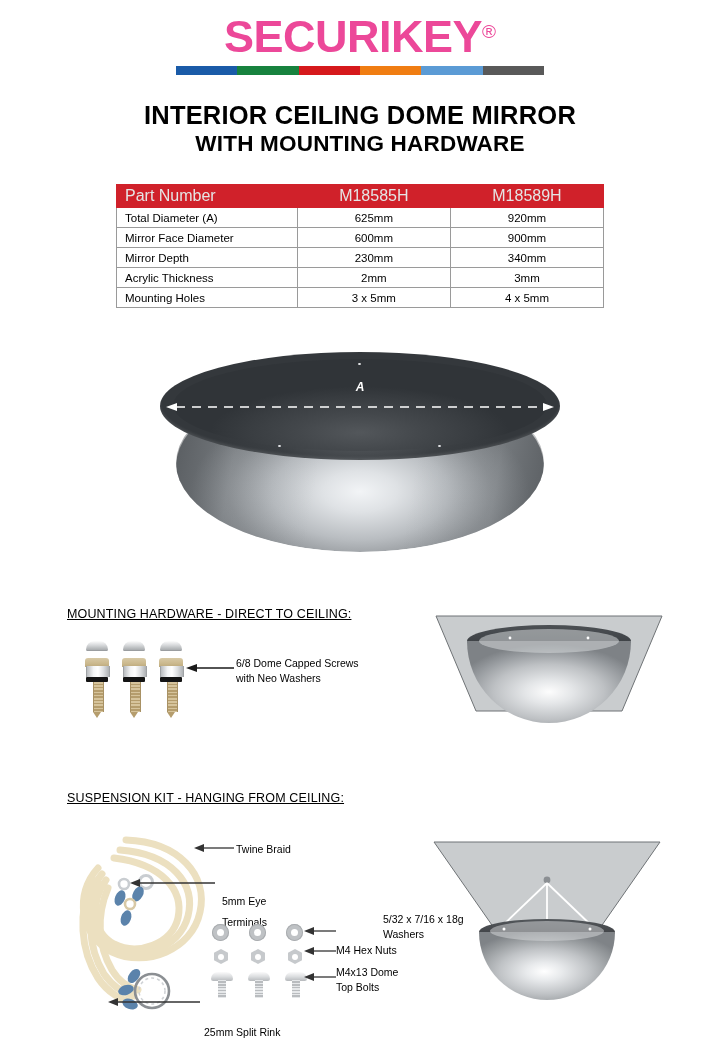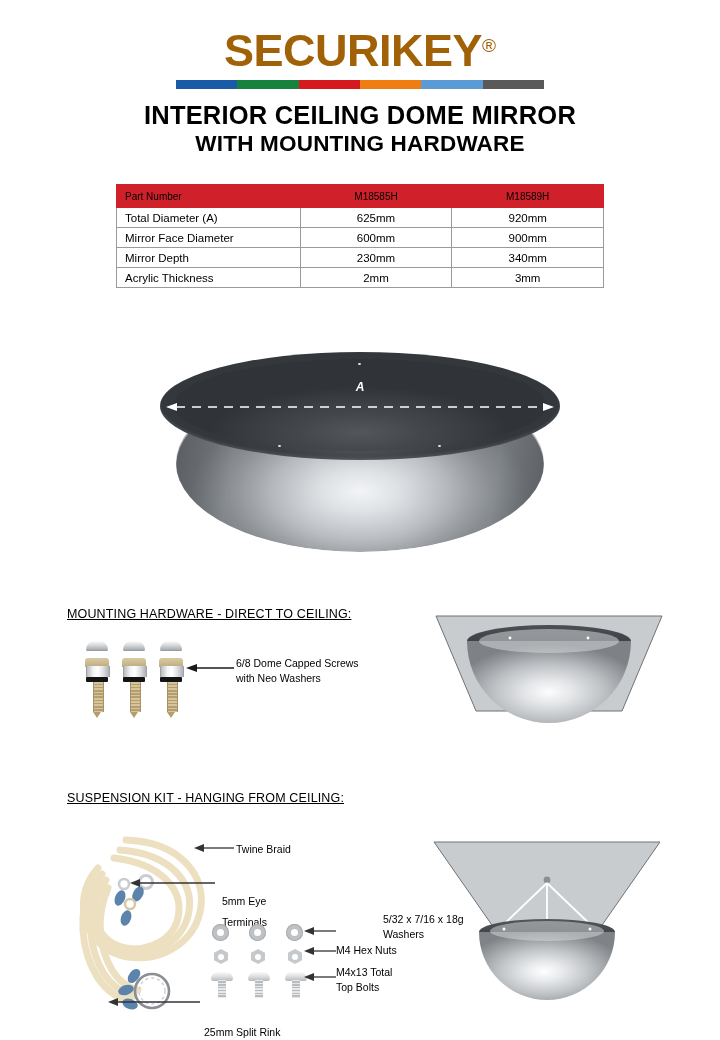--- a/index.html
+++ b/index.html
@@ -23,24 +23,23 @@
     left: 0;
     width: 720px;
     text-align: center;
   }
   #logo-wordmark {
     font-family: "Liberation Sans", sans-serif;
     font-weight: bold;
     font-size: 45px;
     letter-spacing: -0.5px;
     line-height: 1;
-    color: #a16207;
+    color: #ec4899;
     display: inline-block;
     position: relative;
-    margin-top: 14px;
   }
   #logo-reg {
     font-size: 19px;
     vertical-align: 14px;
     font-weight: normal;
     letter-spacing: 0;
   }
   #logo-colorbar {
     width: 368px;
     height: 9px;
@@ -80,23 +79,23 @@
     font-size: 11.5px;
   }
   #spec-table td, #spec-table th {
     border: 1px solid #9a9a9a;
     height: 19px;
     padding: 0 8px;
     font-weight: normal;
   }
   #spec-table thead th {
     background: #D0212A;
-    color: #000000;
+    color: #e5e5e5;
     border-color: #D0212A;
-    font-size: 10px;
+    font-size: 16px;
     height: 22px;
   }
   #spec-table thead th.lbl { text-align: left; }
   #spec-table thead th.val { text-align: center; }
   #spec-table tbody td.lbl { text-align: left; width: 186px; }
   #spec-table tbody td.val { text-align: center; width: 150px; }
 
   
   #dome-figure {
     position: absolute;
@@ -321,20 +320,25 @@
     <tr>
       <td class="lbl">Mirror Depth</td>
       <td class="val">230mm</td>
       <td class="val">340mm</td>
     </tr>
     <tr>
       <td class="lbl">Acrylic Thickness</td>
       <td class="val">2mm</td>
       <td class="val">3mm</td>
     </tr>
+    <tr>
+      <td class="lbl">Mounting Holes</td>
+      <td class="val">3 x 5mm</td>
+      <td class="val">4 x 5mm</td>
+    </tr>
   </tbody>
 </table>
 
 <div id="dome-figure">
   <div class="dome-bowl"></div>
   <div class="dome-bowl-shade"></div>
   <div class="dome-rim">
     <div class="dome-rim-inner"></div>
     <div class="rim-hole" style="left:198px; top:11px;"></div>
     <div class="rim-hole" style="left:118px; top:93px;"></div>
@@ -493,21 +497,21 @@
   <line x1="9" y1="5" x2="32" y2="5" stroke="#333" stroke-width="1.3"></line>
   <polygon points="0,5 10,1 10,9" fill="#333"></polygon>
 </svg>
 <div class="callout" style="left:336px; top:943px;">M4 Hex Nuts</div>
 
 <svg class="arrow-svg" style="left:304px; top:972px;" width="32" height="10" viewBox="0 0 32 10">
   <line x1="9" y1="5" x2="32" y2="5" stroke="#333" stroke-width="1.3"></line>
   <polygon points="0,5 10,1 10,9" fill="#333"></polygon>
 </svg>
 <div class="callout" style="left:336px; top:965px;">
-  <div>M4x13 Total</div>
+  <div>M4x13 Dome</div>
   <div>Top Bolts</div>
 </div>
 
 <svg id="suspension-figure" width="270" height="175" viewBox="0 0 270 175">
   <defs>
     <radialGradient id="gDomeB" cx="48%" cy="58%" r="60%">
       <stop offset="0%" stop-color="#ffffff"></stop>
       <stop offset="22%" stop-color="#e8eaec"></stop>
       <stop offset="55%" stop-color="#c0c3c6"></stop>
       <stop offset="82%" stop-color="#989c9f"></stop>

